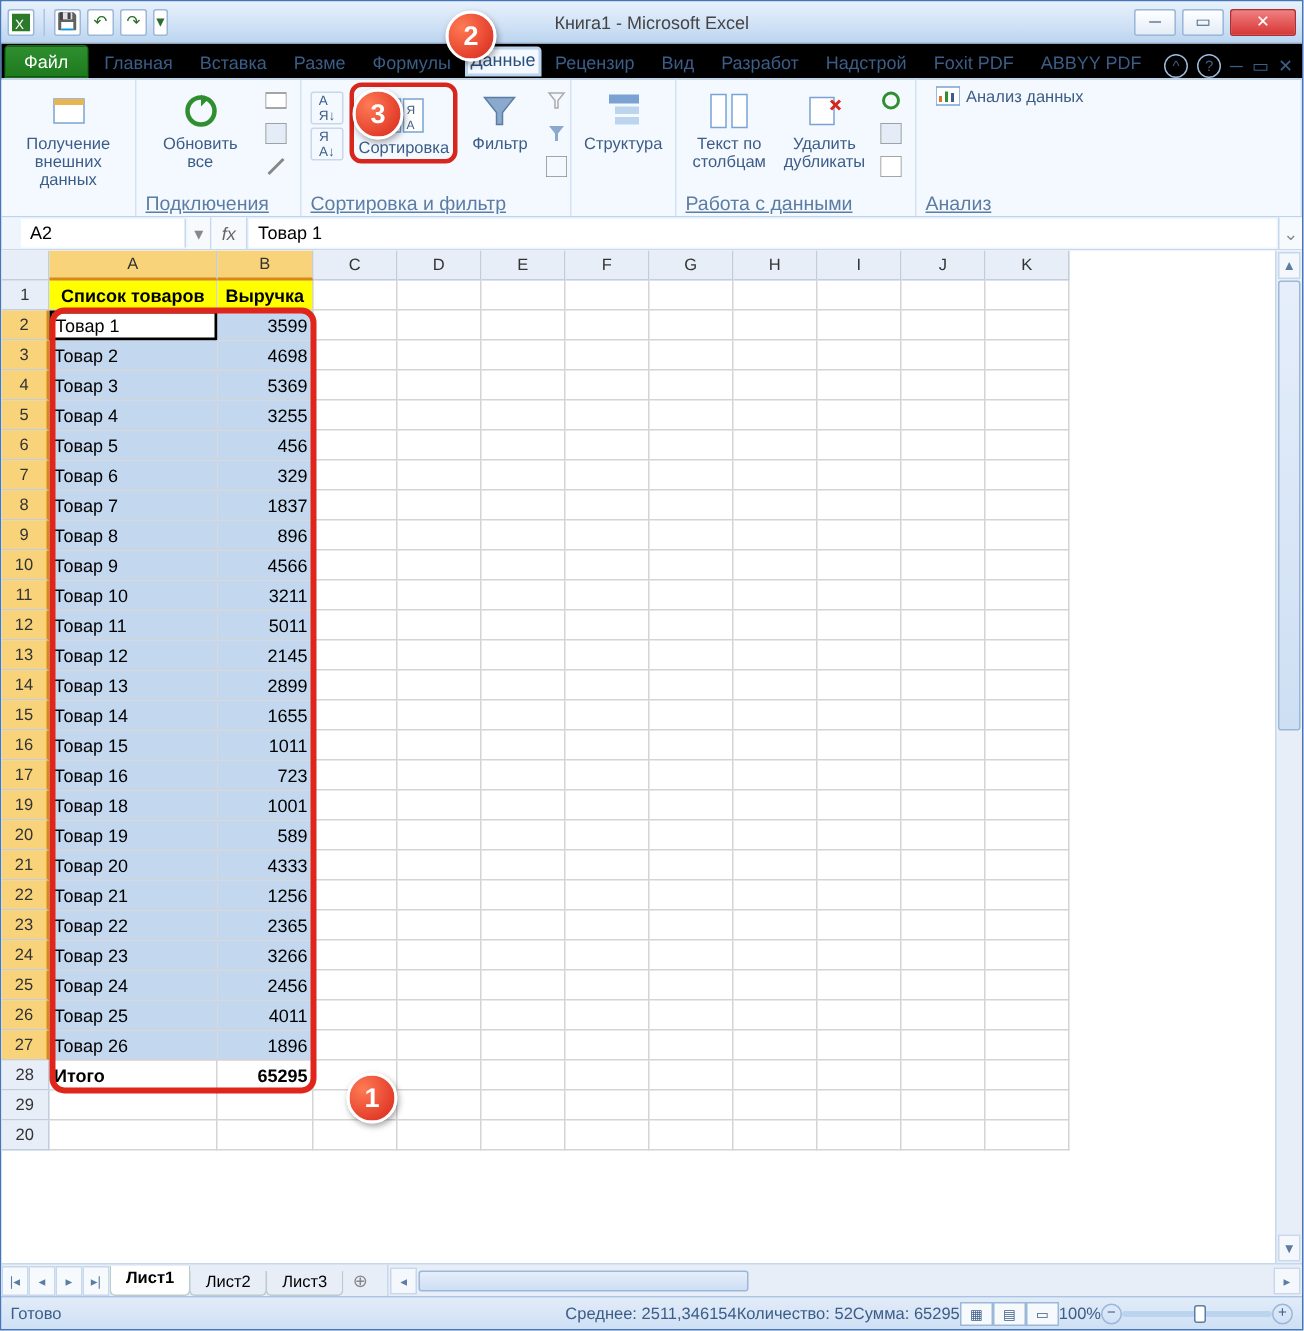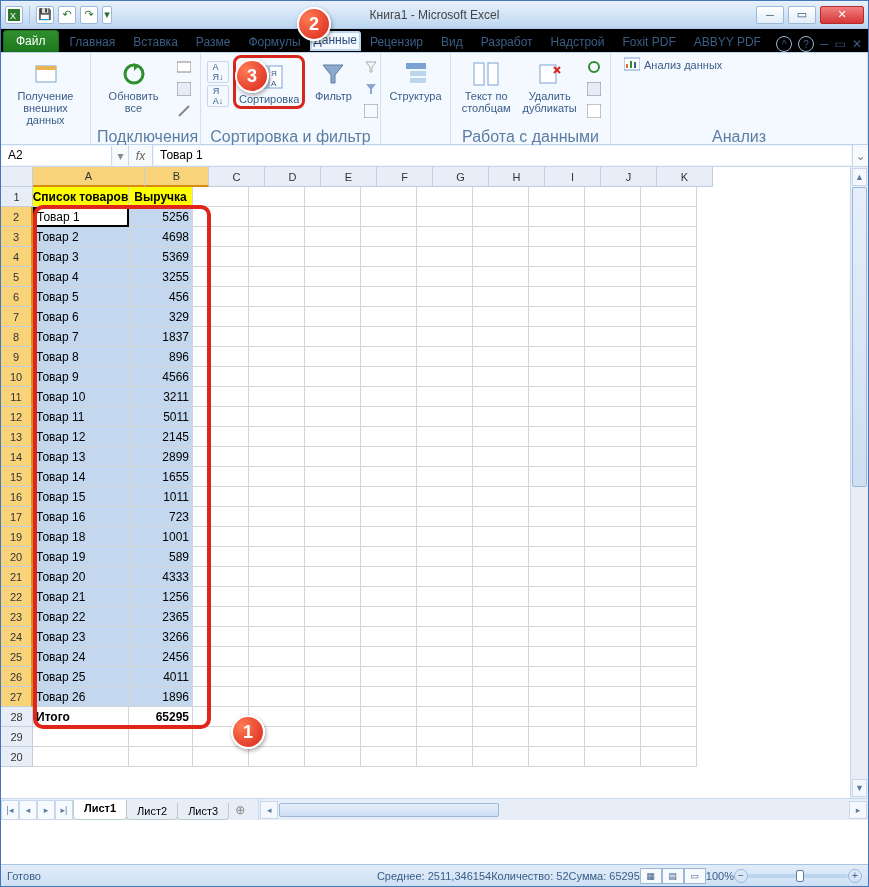--- a/index.html
+++ b/index.html
@@ -21,50 +21,50 @@
   .filetab { background:linear-gradient(#2f8f2f,#1d7a1d); color:#fff; padding:3px 12px; border-radius:3px 3px 0 0; font-size:12px; border:1px solid #1a6d1a; margin-right:2px;}
   .tab { padding:3px 8px; font-size:12px; color:#3b5d87; cursor:pointer; border:1px solid transparent; border-bottom:none; border-radius:3px 3px 0 0;}
   .tab.active { background:#f4f9ff; border-color:#bcd5ef; color:#2b4f7d;}
   .tabright { margin-left:auto; display:flex; align-items:center; gap:6px; padding-right:6px; color:#3b5d87; font-size:12px;}
   .tabright .ico { width:16px; height:16px; border:1px solid #9bb8d9; border-radius:8px; display:flex;align-items:center;justify-content:center; font-size:10px;}
 
   
   .ribbon { height:92px; background:#f4f9ff; border-bottom:1px solid #bcd5ef; display:flex;}
   .rgroup { border-right:1px solid #d3e2f3; padding:2px 6px 2px 6px; display:flex; flex-direction:column; }
   .rgroup .row { display:flex; gap:4px; flex:1; align-items:flex-start;}
-  .rgroup .lbl { text-align:center; font-size:16px; color:#5c7da3; padding-top:2px; height:16px;}
+  .rgroup .lbl { text-align:left; font-size:13px; color:#5c7da3; padding-top:2px; height:16px;text-decoration:underline;}
   .bigbtn { display:flex; flex-direction:column; align-items:center; justify-content:flex-start; padding:2px 2px 0; min-width:52px; text-align:center; border:1px solid transparent; border-radius:3px;}
   .bigbtn .ic { width:32px; height:32px; display:flex; align-items:center; justify-content:center; font-size:22px;}
   .bigbtn .bl { font-size:11px; color:#3b5d87; line-height:1.1; white-space:normal;}
   .smallbtn { width:20px; height:20px; border:1px solid transparent; border-radius:2px; display:flex; align-items:center; justify-content:center; font-size:11px; color:#3b5d87;}
   .smallcol { display:flex; flex-direction:column; gap:2px; padding-top:2px;}
   .sort-highlight { border:3px solid #d7261b; border-radius:8px; padding:0; background:rgba(255,255,255,0);}
   .sort-highlight .bigbtn{border:1px solid transparent;}
 
   
   .namebox-row { height:22px; display:flex; border-bottom:1px solid #c7d8ec; background:#eef5fd;}
   .namebox { width:110px; border-right:1px solid #c7d8ec; padding:2px 6px; font-size:12px; background:#fff; margin:1px;}
   .fx { width:24px; display:flex; align-items:center; justify-content:center; color:#666; font-style:italic; border-right:1px solid #c7d8ec; background:#f6fafd;}
   .formula { flex:1; padding:2px 6px; background:#fff; margin:1px;}
   .nbtn { width:16px; display:flex; align-items:center; justify-content:center; color:#888; background:#f6fafd; border-right:1px solid #c7d8ec;}
-  .nbwrap { display:flex;}
+  .nbwrap { display:flex;margin-left:12px;}
 
   
   .sheet { flex:1; display:flex; position:relative; background:#fff; overflow:hidden;}
   .grid { flex:1; overflow:hidden; position:relative;}
   .colheads { display:flex; height:20px; position:sticky; top:0;}
   .corner { width:32px; height:20px; background:#e8eef7; border-right:1px solid #c2cdde; border-bottom:1px solid #c2cdde;}
   .ch { height:20px; background:#e8eef7; border-right:1px solid #c2cdde; border-bottom:1px solid #c2cdde; display:flex; align-items:center; justify-content:center; font-size:11px; color:#333;}
   .ch.sel { background:#f8d37a; border-bottom:2px solid #d88b12;}
   .rows {}
   .row { display:flex; height:20px;}
   .rh { width:32px; background:#e8eef7; border-right:1px solid #c2cdde; border-bottom:1px solid #c2cdde; display:flex; align-items:center; justify-content:center; font-size:11px; color:#333;}
   .rh.sel { background:#f8d37a; border-right:2px solid #d88b12;}
   .cell { height:20px; border-right:1px solid #d4d4d4; border-bottom:1px solid #d4d4d4; padding:0 3px; font-size:12px; display:flex; align-items:center; overflow:hidden; white-space:nowrap;}
-  .cA { width:96px;}
+  .cA { width:112px;}
   .cB { width:64px; justify-content:flex-end;}
   .cRest { width:56px;}
   .hdr { background:#ffff00; font-weight:bold; justify-content:center;}
   .sel { background:#c3d8ef;}
   .active { background:#fff; border:2px solid #000; padding:0 2px; height:20px;}
   .totalrow .cell { font-weight:bold;}
   .redbox { position:absolute; border:4px solid #e0251b; border-radius:10px; pointer-events:none; box-shadow:0 0 0 1px rgba(0,0,0,0);}
   
   
   .vscroll { width:18px; background:#e8eef7; border-left:1px solid #c7d8ec; position:relative; display:flex; flex-direction:column;}
@@ -79,21 +79,21 @@
   .sheettabs { display:flex; align-items:flex-end;}
   .sheettab { padding:2px 10px; font-size:11px; border:1px solid #bcc; border-top:none; border-radius:0 0 4px 4px; background:#e8eef7; margin-right:-1px;}
   .sheettab.active { background:#fff; font-weight:bold;}
   .newsheet { width:24px; display:flex;align-items:center;justify-content:center; color:#888;}
   .hscroll { flex:1; display:flex; align-items:center; border-left:1px solid #c7d8ec; margin-left:6px;}
   .hscroll .arr { width:18px; height:18px; background:#f4f8fd; border:1px solid #c7d8ec; margin:1px; display:flex;align-items:center;justify-content:center; font-size:9px; color:#5c7da3;}
   .hscroll .track { flex:1; height:16px; position:relative;}
   .hscroll .thumb { position:absolute; top:1px; bottom:1px; left:0; width:220px; background:linear-gradient(#e6eefb,#cddff3); border:1px solid #9bb8d9; border-radius:2px;}
 
   
-  .status { height:22px; background:linear-gradient(#e2ecf8,#cee0f5); border-top:1px solid #a9c4e4; display:flex; align-items:center; font-size:11px; color:#3b5d87; padding:0 6px; margin-top:44px;}
+  .status { height:22px; background:linear-gradient(#e2ecf8,#cee0f5); border-top:1px solid #a9c4e4; display:flex; align-items:center; font-size:11px; color:#3b5d87; padding:0 6px; }
   .status .spacer{flex:1;}
   .viewbtns { display:flex; gap:0;}
   .viewbtns .v { width:22px; height:16px; border:1px solid #9bb8d9; background:#f6fafd; display:flex;align-items:center;justify-content:center; font-size:9px;}
   .zoomslider { width:100px; height:4px; background:#bcd5ef; position:relative; border-radius:2px;}
   .zoomslider .knob{position:absolute; left:48px; top:-4px; width:8px; height:12px; background:#fff; border:1px solid #5c7da3; border-radius:2px;}
   .zm { width:14px; height:14px; border:1px solid #9bb8d9; border-radius:7px; display:flex;align-items:center;justify-content:center; font-size:10px;}
   
   
   .callout { position:absolute; width:34px; height:34px; background:radial-gradient(circle at 30% 30%,#ff7a54,#d7261b); border:2px solid #fff; border-radius:50%; color:#fff; font-weight:bold; font-size:18px; display:flex; align-items:center; justify-content:center; box-shadow:1px 2px 4px rgba(0,0,0,.35); z-index:50;}
   
@@ -356,21 +356,21 @@
             <div class="cell cRest"></div>
             <div class="cell cRest"></div>
             <div class="cell cRest"></div>
             <div class="cell cRest"></div>
             <div class="cell cRest"></div>
             <div class="cell cRest"></div>
           </div>
           <div class="row">
             <div class="rh sel">2</div>
             <div class="cell cA active">Товар 1</div>
-            <div class="cell cB sel">5256</div>
+            <div class="cell cB sel">3599</div>
             <div class="cell cRest"></div>
             <div class="cell cRest"></div>
             <div class="cell cRest"></div>
             <div class="cell cRest"></div>
             <div class="cell cRest"></div>
             <div class="cell cRest"></div>
             <div class="cell cRest"></div>
             <div class="cell cRest"></div>
             <div class="cell cRest"></div>
           </div>

